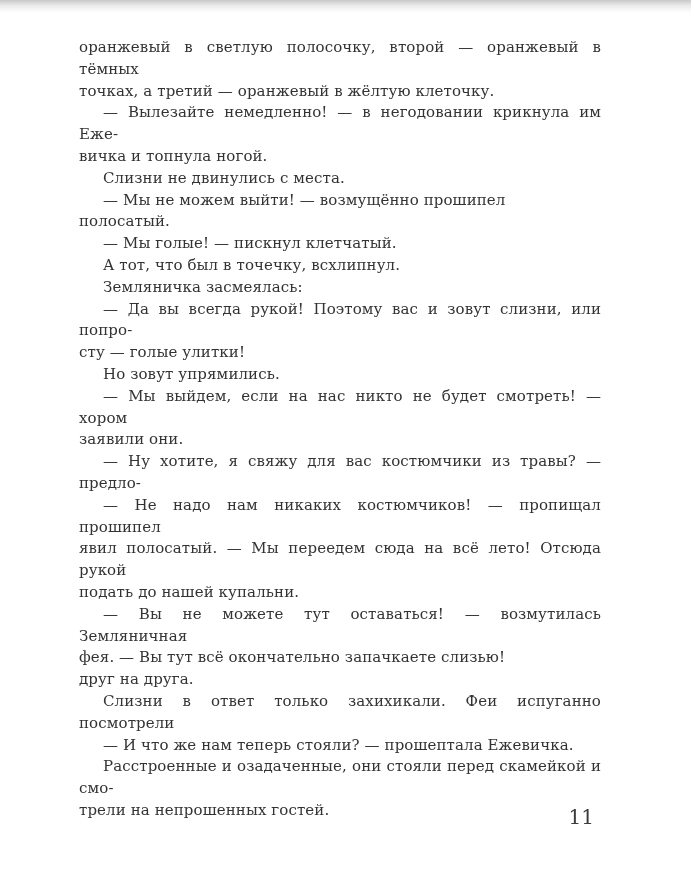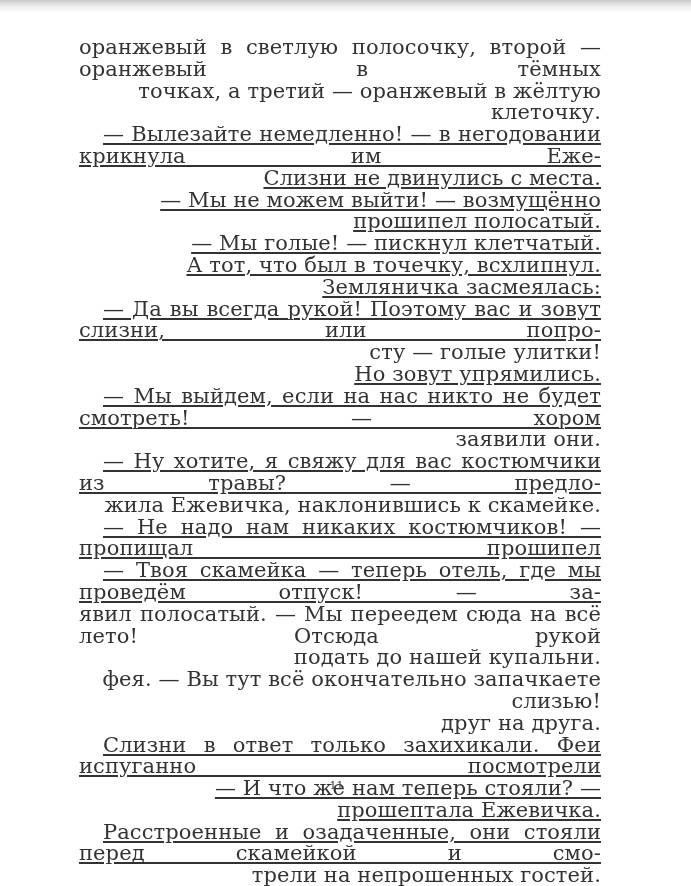--- a/index.html
+++ b/index.html
@@ -22,71 +22,70 @@
     top: 0; left: 0; right: 0;
     height: 13px;
     background: linear-gradient(to bottom, #c9c9c9 0%, #ececec 45%, #ffffff 100%);
     pointer-events: none;
   }
   .text-block {
     position: absolute;
     left: 79px;
     top: 37px;
     width: 522px;
-    font-size: 21px;
+    font-size: 15px;
     line-height: 21.8px;
     letter-spacing: 0.1px;
   }
   .text-line {
-    text-align: right;
+    text-align: left;
   }
   
   .text-line.justified {
     text-align: justify;
     text-align-last: justify;
   }
   .text-line.indent {
     text-indent: 24px;
-    text-decoration: underline;
   }
   .page-number {
     position: absolute;
     left: 79px;
-    top: 779px;
+    top: 805px;
     width: 515px;
-    text-align: center;
-    font-size: 11px;
+    text-align: right;
+    font-size: 20px;
     color: #3c3c3c;
   }
 </style>
 </head>
 <body>
 
 <div class="book-page">
   <div class="edge-shadow"></div>
   <div class="text-block" id="text-block">
       <div class="text-line justified">оранжевый в светлую полосочку, второй — оранжевый в тёмных</div>
       <div class="text-line">точках, а третий — оранжевый в жёлтую клеточку.</div>
       <div class="text-line justified indent">— Вылезайте немедленно! — в негодовании крикнула им Еже-</div>
+      <div class="text-line">вичка и топнула ногой.</div>
       <div class="text-line indent">Слизни не двинулись с места.</div>
       <div class="text-line indent">— Мы не можем выйти! — возмущённо прошипел полосатый.</div>
       <div class="text-line indent">— Мы голые! — пискнул клетчатый.</div>
       <div class="text-line indent">А тот, что был в точечку, всхлипнул.</div>
       <div class="text-line indent">Земляничка засмеялась:</div>
       <div class="text-line justified indent">— Да вы всегда рукой! Поэтому вас и зовут слизни, или попро-</div>
       <div class="text-line">сту — голые улитки!</div>
       <div class="text-line indent">Но зовут упрямились.</div>
       <div class="text-line justified indent">— Мы выйдем, если на нас никто не будет смотреть! — хором</div>
       <div class="text-line">заявили они.</div>
       <div class="text-line justified indent">— Ну хотите, я свяжу для вас костюмчики из травы? — предло-</div>
-      <div class="text-line">жила Ежевичка, наклонившись к скамейке.</div>
       <div class="text-line justified indent">— Не надо нам никаких костюмчиков! — пропищал прошипел</div>
-      <div class="text-line justified indent">— Твоя скамейка — теперь отель, где мы проведём отпуск! — за-</div>
       <div class="text-line justified">явил полосатый. — Мы переедем сюда на всё лето! Отсюда рукой</div>
       <div class="text-line">подать до нашей купальни.</div>
+      <div class="text-line justified indent">— Вы не можете тут оставаться! — возмутилась Земляничная</div>
       <div class="text-line">фея. — Вы тут всё окончательно запачкаете слизью!</div>
       <div class="text-line">друг на друга.</div>
       <div class="text-line justified indent">Слизни в ответ только захихикали. Феи испуганно посмотрели</div>
       <div class="text-line indent">— И что же нам теперь стояли? — прошептала Ежевичка.</div>
       <div class="text-line justified indent">Расстроенные и озадаченные, они стояли перед скамейкой и смо-</div>
       <div class="text-line">трели на непрошенных гостей.</div>
     </div>
   <div class="page-number">11</div>
 </div>
 

